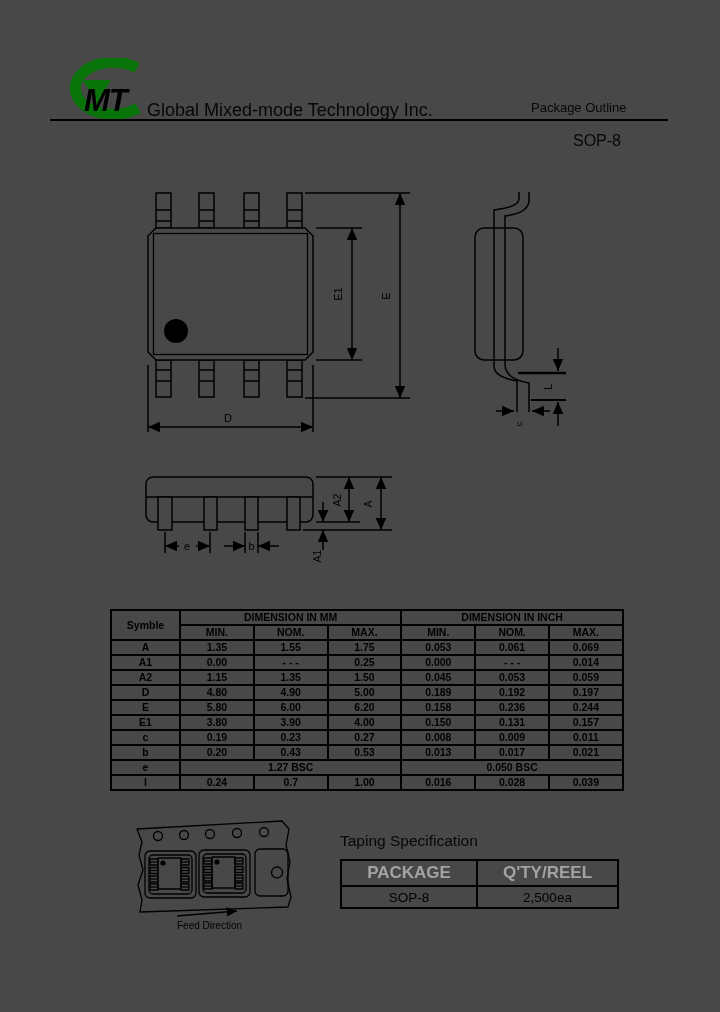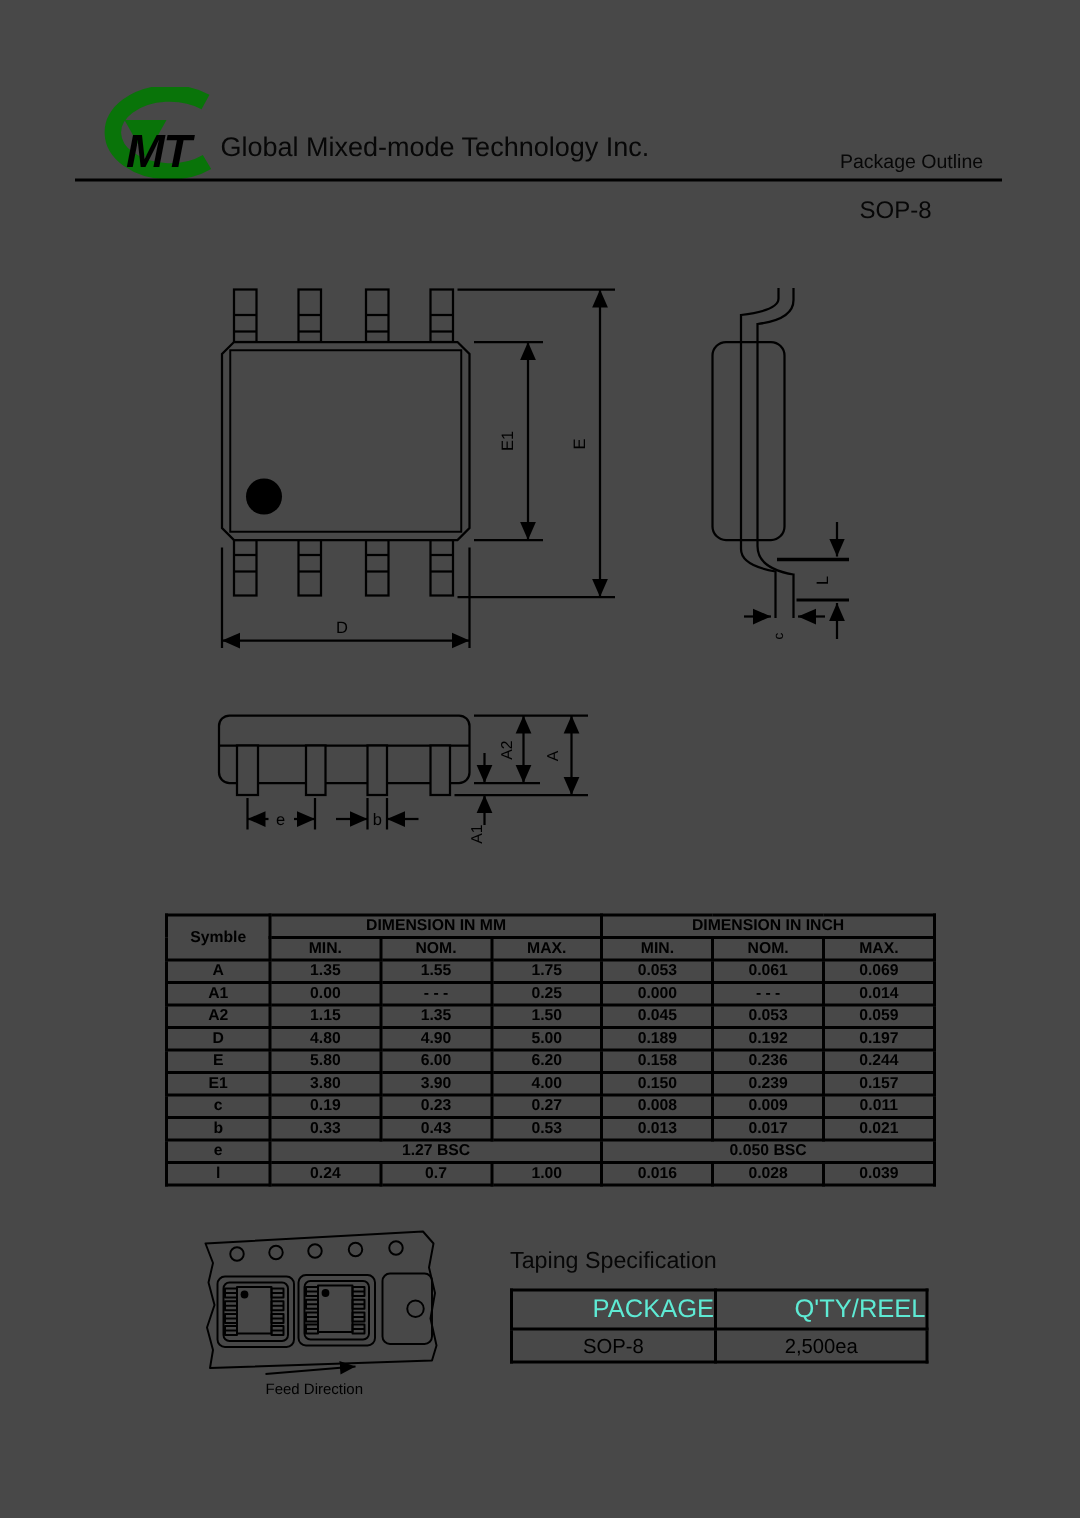--- a/index.html
+++ b/index.html
@@ -3,35 +3,35 @@
 <meta charset="utf-8">
 <style>
   html,body{margin:0;padding:0;}
   body{
     width:720px;height:1012px;position:relative;overflow:hidden;
     background:#484848;
     font-family:"Liberation Sans", sans-serif;
     color:#070707;
   }
   .abs{position:absolute;}
-  .company{left:147px;top:88px;font-size:18px;}
-  .doc-title{left:560px;top:100px;font-size:13px;}
+  .company{left:147px;top:100px;font-size:18px;}
+  .doc-title{left:531px;top:100px;font-size:13px;}
   .rule{left:50px;top:119px;width:618px;height:2px;background:#000;}
   .pkg-title{left:573px;top:132px;font-size:16px;}
   .taping-title{left:340px;top:832px;width:277px;text-align:left;font-size:15.5px;}
   
   table{border-collapse:collapse;table-layout:fixed;background:transparent;}
   #dimtable{left:110px;top:609px;width:512px;}
   #dimtable th,#dimtable td{
     border:2px solid #000;text-align:center;vertical-align:middle;
     font-size:10.5px;font-weight:bold;color:#000;height:13px;padding:0;line-height:1;
   }
   
   #taptable{left:340px;top:859px;width:277px;}
-  #taptable th{border:2px solid #000;font-size:17px;font-weight:400;height:24px;padding:0;color:#5eead4;text-align:right;}
+  #taptable th{border:2px solid #000;font-size:17px;font-weight:700;height:24px;padding:0;color:#a3a3a3;}
   #taptable td{border:2px solid #000;font-size:13.5px;text-align:center;height:20px;padding:0;color:#000;}
   svg text{font-family:"Liberation Sans", sans-serif;fill:#000;}
 </style>
 </head>
 <body>
 
 <svg class="abs" style="left:53px;top:58px;" width="100" height="68" viewBox="0 0 100 68">
   <path d="M 84,10 A 38,26 0 1 0 85,50" fill="none" stroke="#097409" stroke-width="11"></path>
   <polygon points="30,22 58,22 44,47" fill="#097409"></polygon>
   <text x="31" y="53" font-size="31" font-weight="bold" font-style="italic" fill="#e93100" letter-spacing="-1">MT</text>
@@ -223,35 +223,35 @@
         <td>0.158</td>
         <td>0.236</td>
         <td>0.244</td>
       </tr>
       <tr>
         <td>E1</td>
         <td>3.80</td>
         <td>3.90</td>
         <td>4.00</td>
         <td>0.150</td>
-        <td>0.239</td>
+        <td>0.131</td>
         <td>0.157</td>
       </tr>
       <tr>
         <td>c</td>
         <td>0.19</td>
         <td>0.23</td>
         <td>0.27</td>
         <td>0.008</td>
         <td>0.009</td>
         <td>0.011</td>
       </tr>
       <tr>
         <td>b</td>
-        <td>0.33</td>
+        <td>0.20</td>
         <td>0.43</td>
         <td>0.53</td>
         <td>0.013</td>
         <td>0.017</td>
         <td>0.021</td>
       </tr>
       <tr>
         <td>e</td>
         <td colspan="3">1.27 BSC</td>
         <td colspan="3">0.050 BSC</td>

